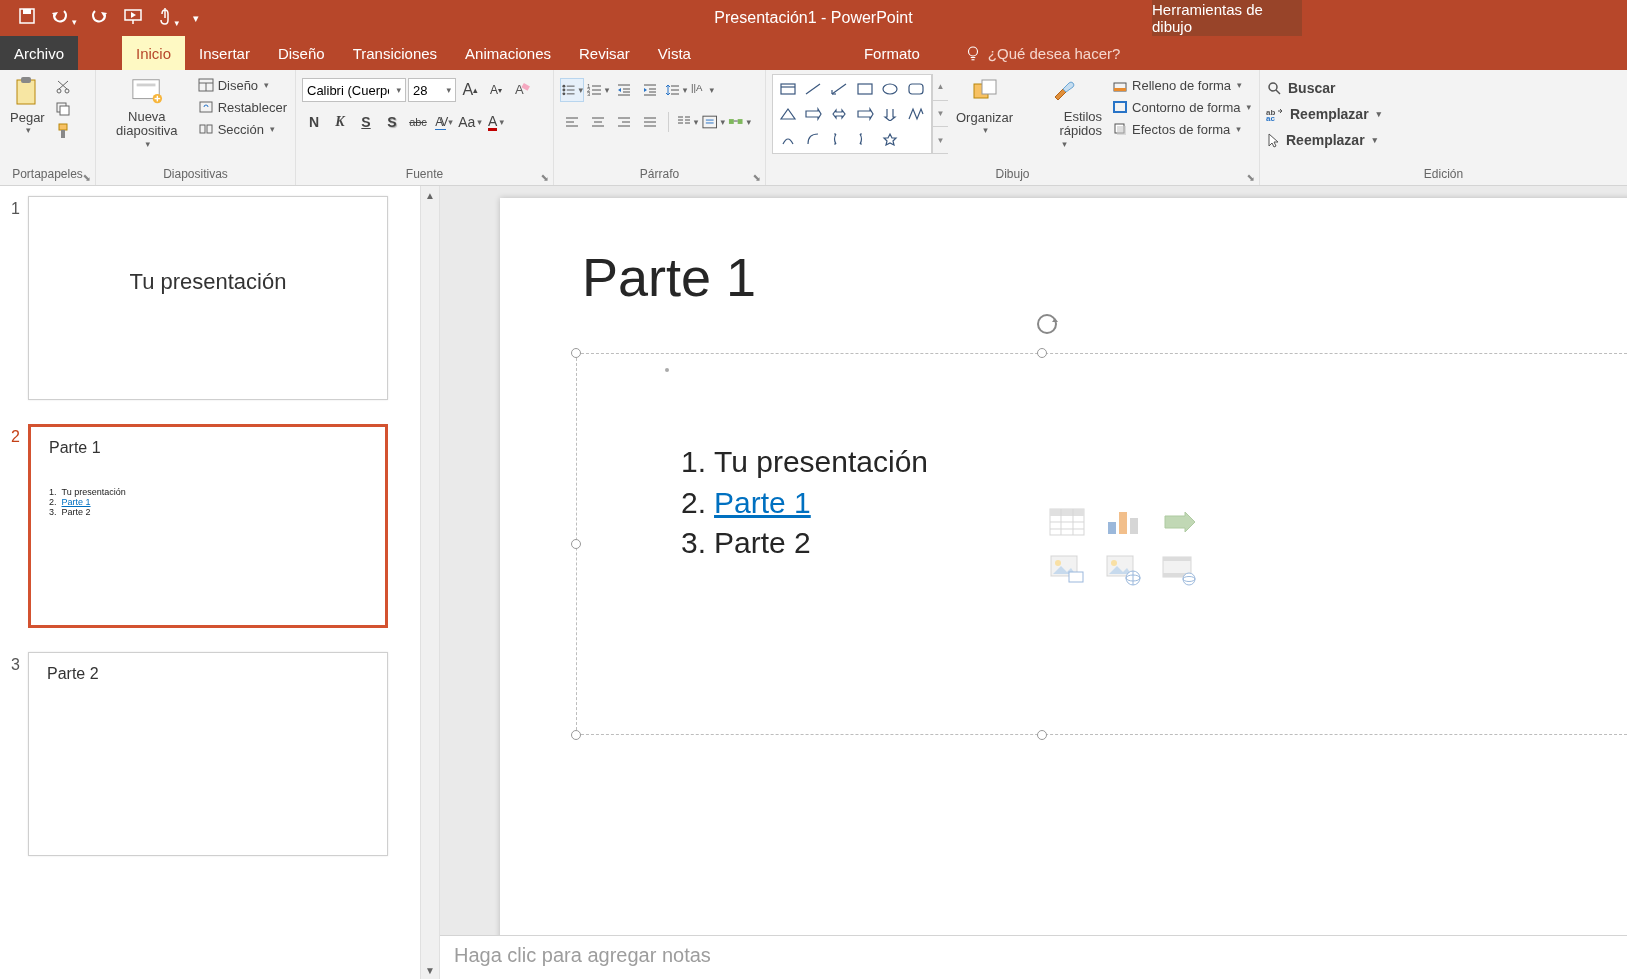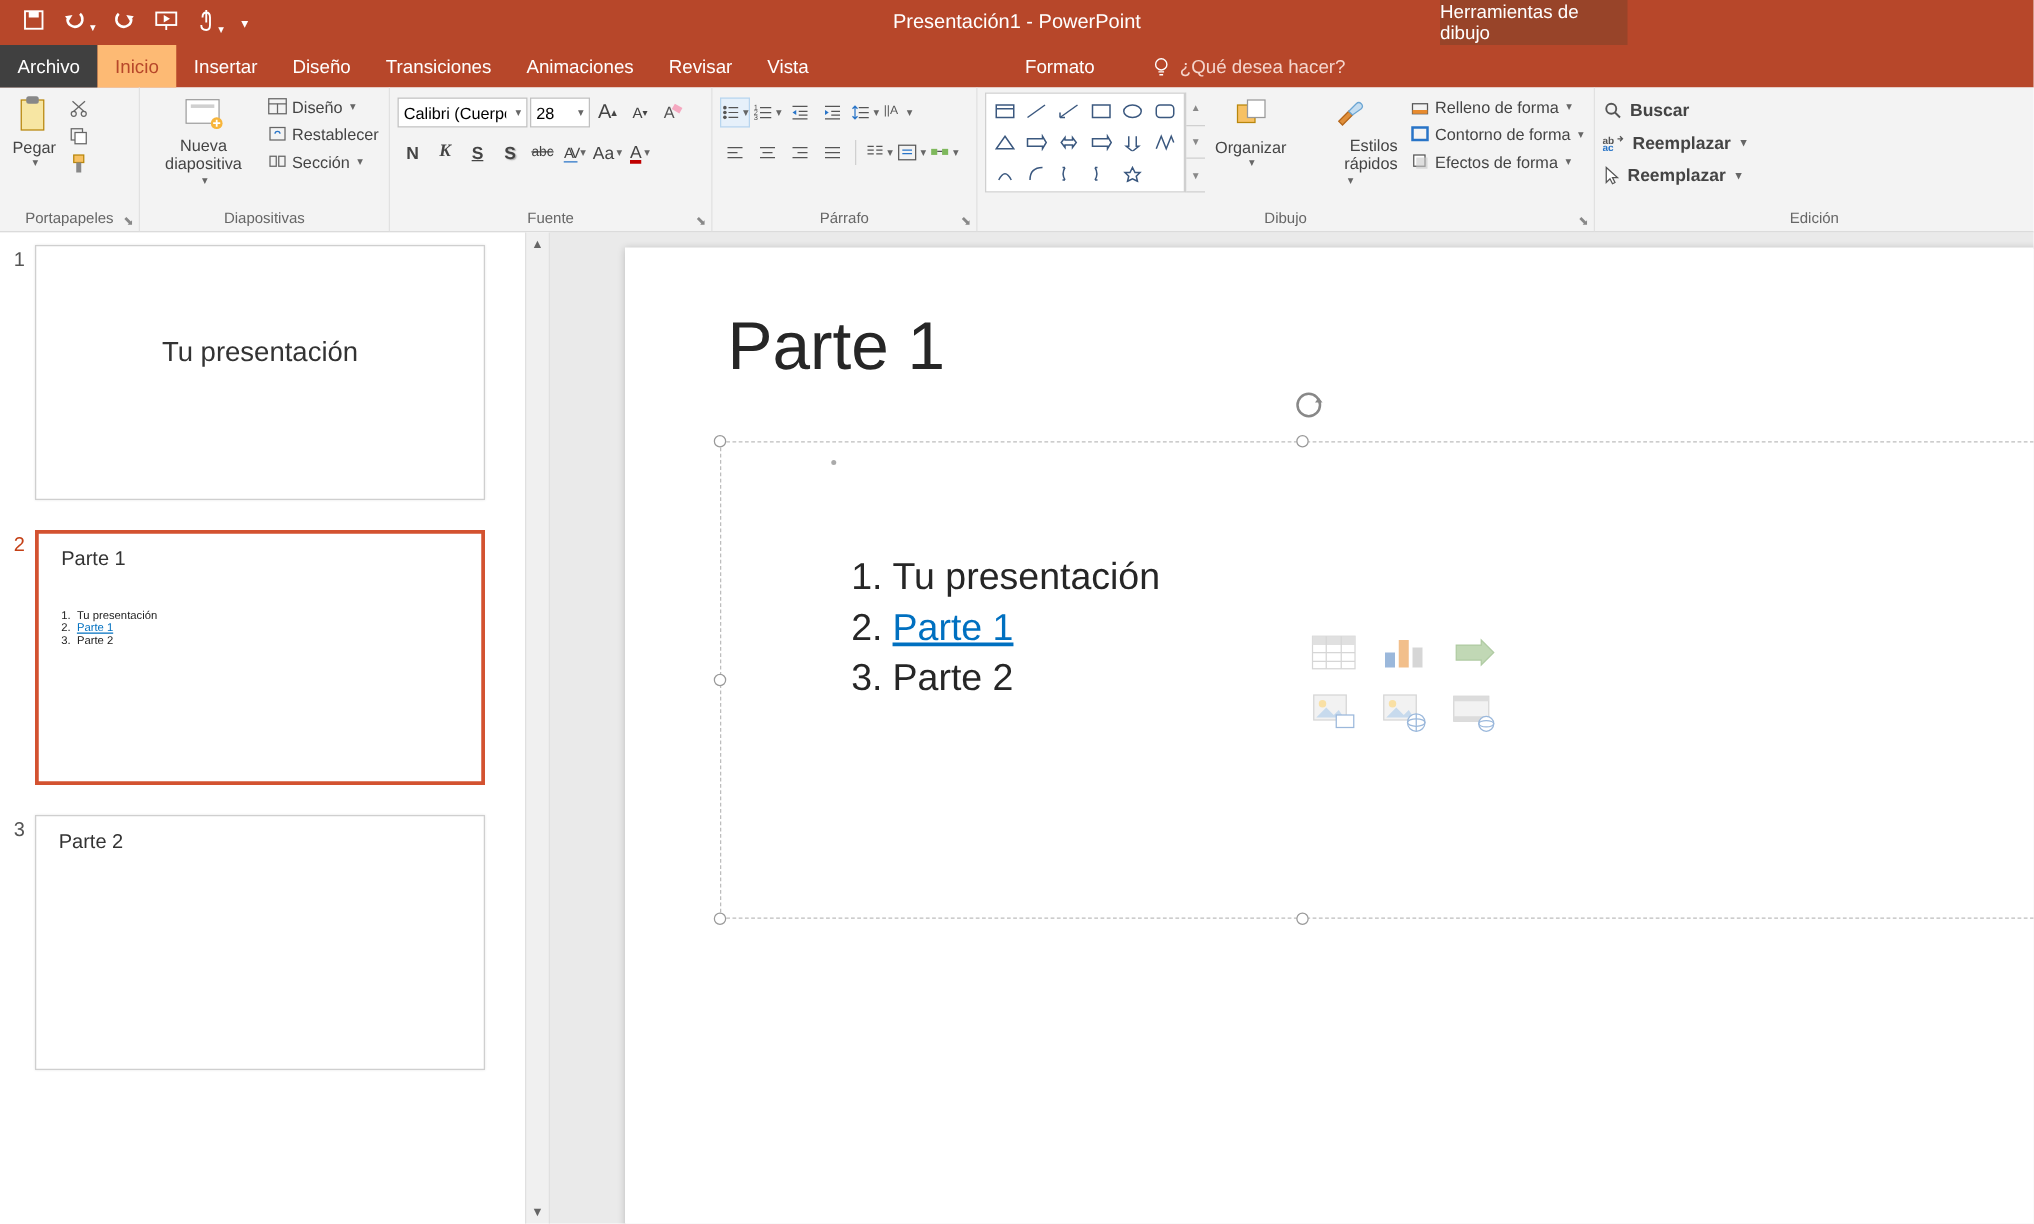--- a/index.html
+++ b/index.html
@@ -9,21 +9,21 @@
   .titlebar { height: 36px; background: #b7472a; display: flex; align-items: center; color: #fff; font-size: 13px; position: relative; }
   .qat { display: flex; align-items: center; gap: 14px; padding-left: 18px; }
   .qat-item { color: #fff; font-size: 18px; cursor: pointer; }
   .title { position: absolute; left: 50%; transform: translateX(-50%); font-size: 16px; }
   .context-tab-bg { position: absolute; right: 325px; top:0; height:36px; width:150px; background:#984429; display:flex; align-items:center; justify-content:center; font-size:15px;}
 
   
   .ribbon-tabs { height: 34px; background: #b7472a; display: flex; align-items: stretch; color: #fff; font-size: 15px; }
   .ribbon-tab { padding: 0 14px; display: flex; align-items: center; cursor: pointer; }
   .ribbon-tab.archivo { background: #404040; }
-  .ribbon-tab.active { background: #fdba74; color: #b7472a; }
+  .ribbon-tab.active { background: #fef9c3; color: #b7472a; margin-left: 44px; }
   .context-tab { margin-left: 145px; }
   .tell-me { margin-left: 30px; display:flex; align-items:center; gap:6px; color:#f5d6cd; }
   .tell-me svg { width:18px; height:18px; }
 
   
   .ribbon { height: 116px; background: #f3f3f3; border-bottom: 1px solid #d4d4d4; display: flex; }
   .group { border-right: 1px solid #e1e1e1; padding: 4px 6px 2px 6px; display: flex; flex-direction: column; justify-content: space-between; }
   .group-label { text-align: center; font-size: 12px; color: #666; padding-bottom:2px; position:relative;}
   .group-label .launcher { position:absolute; right:-2px; bottom:0; font-size:10px; color:#888;}
   .group-body { display: flex; align-items: flex-start; gap: 4px; flex:1;}
@@ -136,21 +136,21 @@
         <circle cx="12" cy="10" r="6" fill="none" stroke="#fff" stroke-width="1.5"></circle>
         <line x1="9" y1="18" x2="15" y2="18" stroke="#fff" stroke-width="1.5"></line>
         <line x1="10" y1="21" x2="14" y2="21" stroke="#fff" stroke-width="1.5"></line>
       </svg>
     <span>¿Qué desea hacer?</span>
   </div>
 </div>
 
 <div class="ribbon">
 
-  <div class="group" style="width:112px">
+  <div class="group" style="width:96px">
     <div class="group-body">
       <div class="big-btn">
         <div class="ico">
             <svg width="32" height="32" viewBox="0 0 32 32">
               <rect x="6" y="4" width="18" height="24" fill="#f7e6a3" stroke="#b8860b"></rect>
               <rect x="10" y="1" width="10" height="6" rx="2" fill="#888"></rect>
             </svg>
           </div>
         <span>Pegar</span>
         <span class="caret">▾</span>
@@ -681,14 +681,15 @@
                 <rect x="2" y="3" width="28" height="20" fill="#e8e8e8" stroke="#b5b5b5"></rect>
                 <rect x="2" y="3" width="28" height="4" fill="#c0c0c0"></rect>
                 <rect x="2" y="19" width="28" height="4" fill="#c0c0c0"></rect>
                 <circle cx="28" cy="25" r="6" fill="#fff" stroke="#4a7fbf"></circle>
                 <ellipse cx="28" cy="25" rx="6" ry="2.5" fill="none" stroke="#4a7fbf"></ellipse>
               </svg>
             </div>
         </div>
       </div>
     </div>
+    <div class="notes"><span>Haga clic para agregar notas</span></div>
   </div>
 </div>
 
 </body></html>

